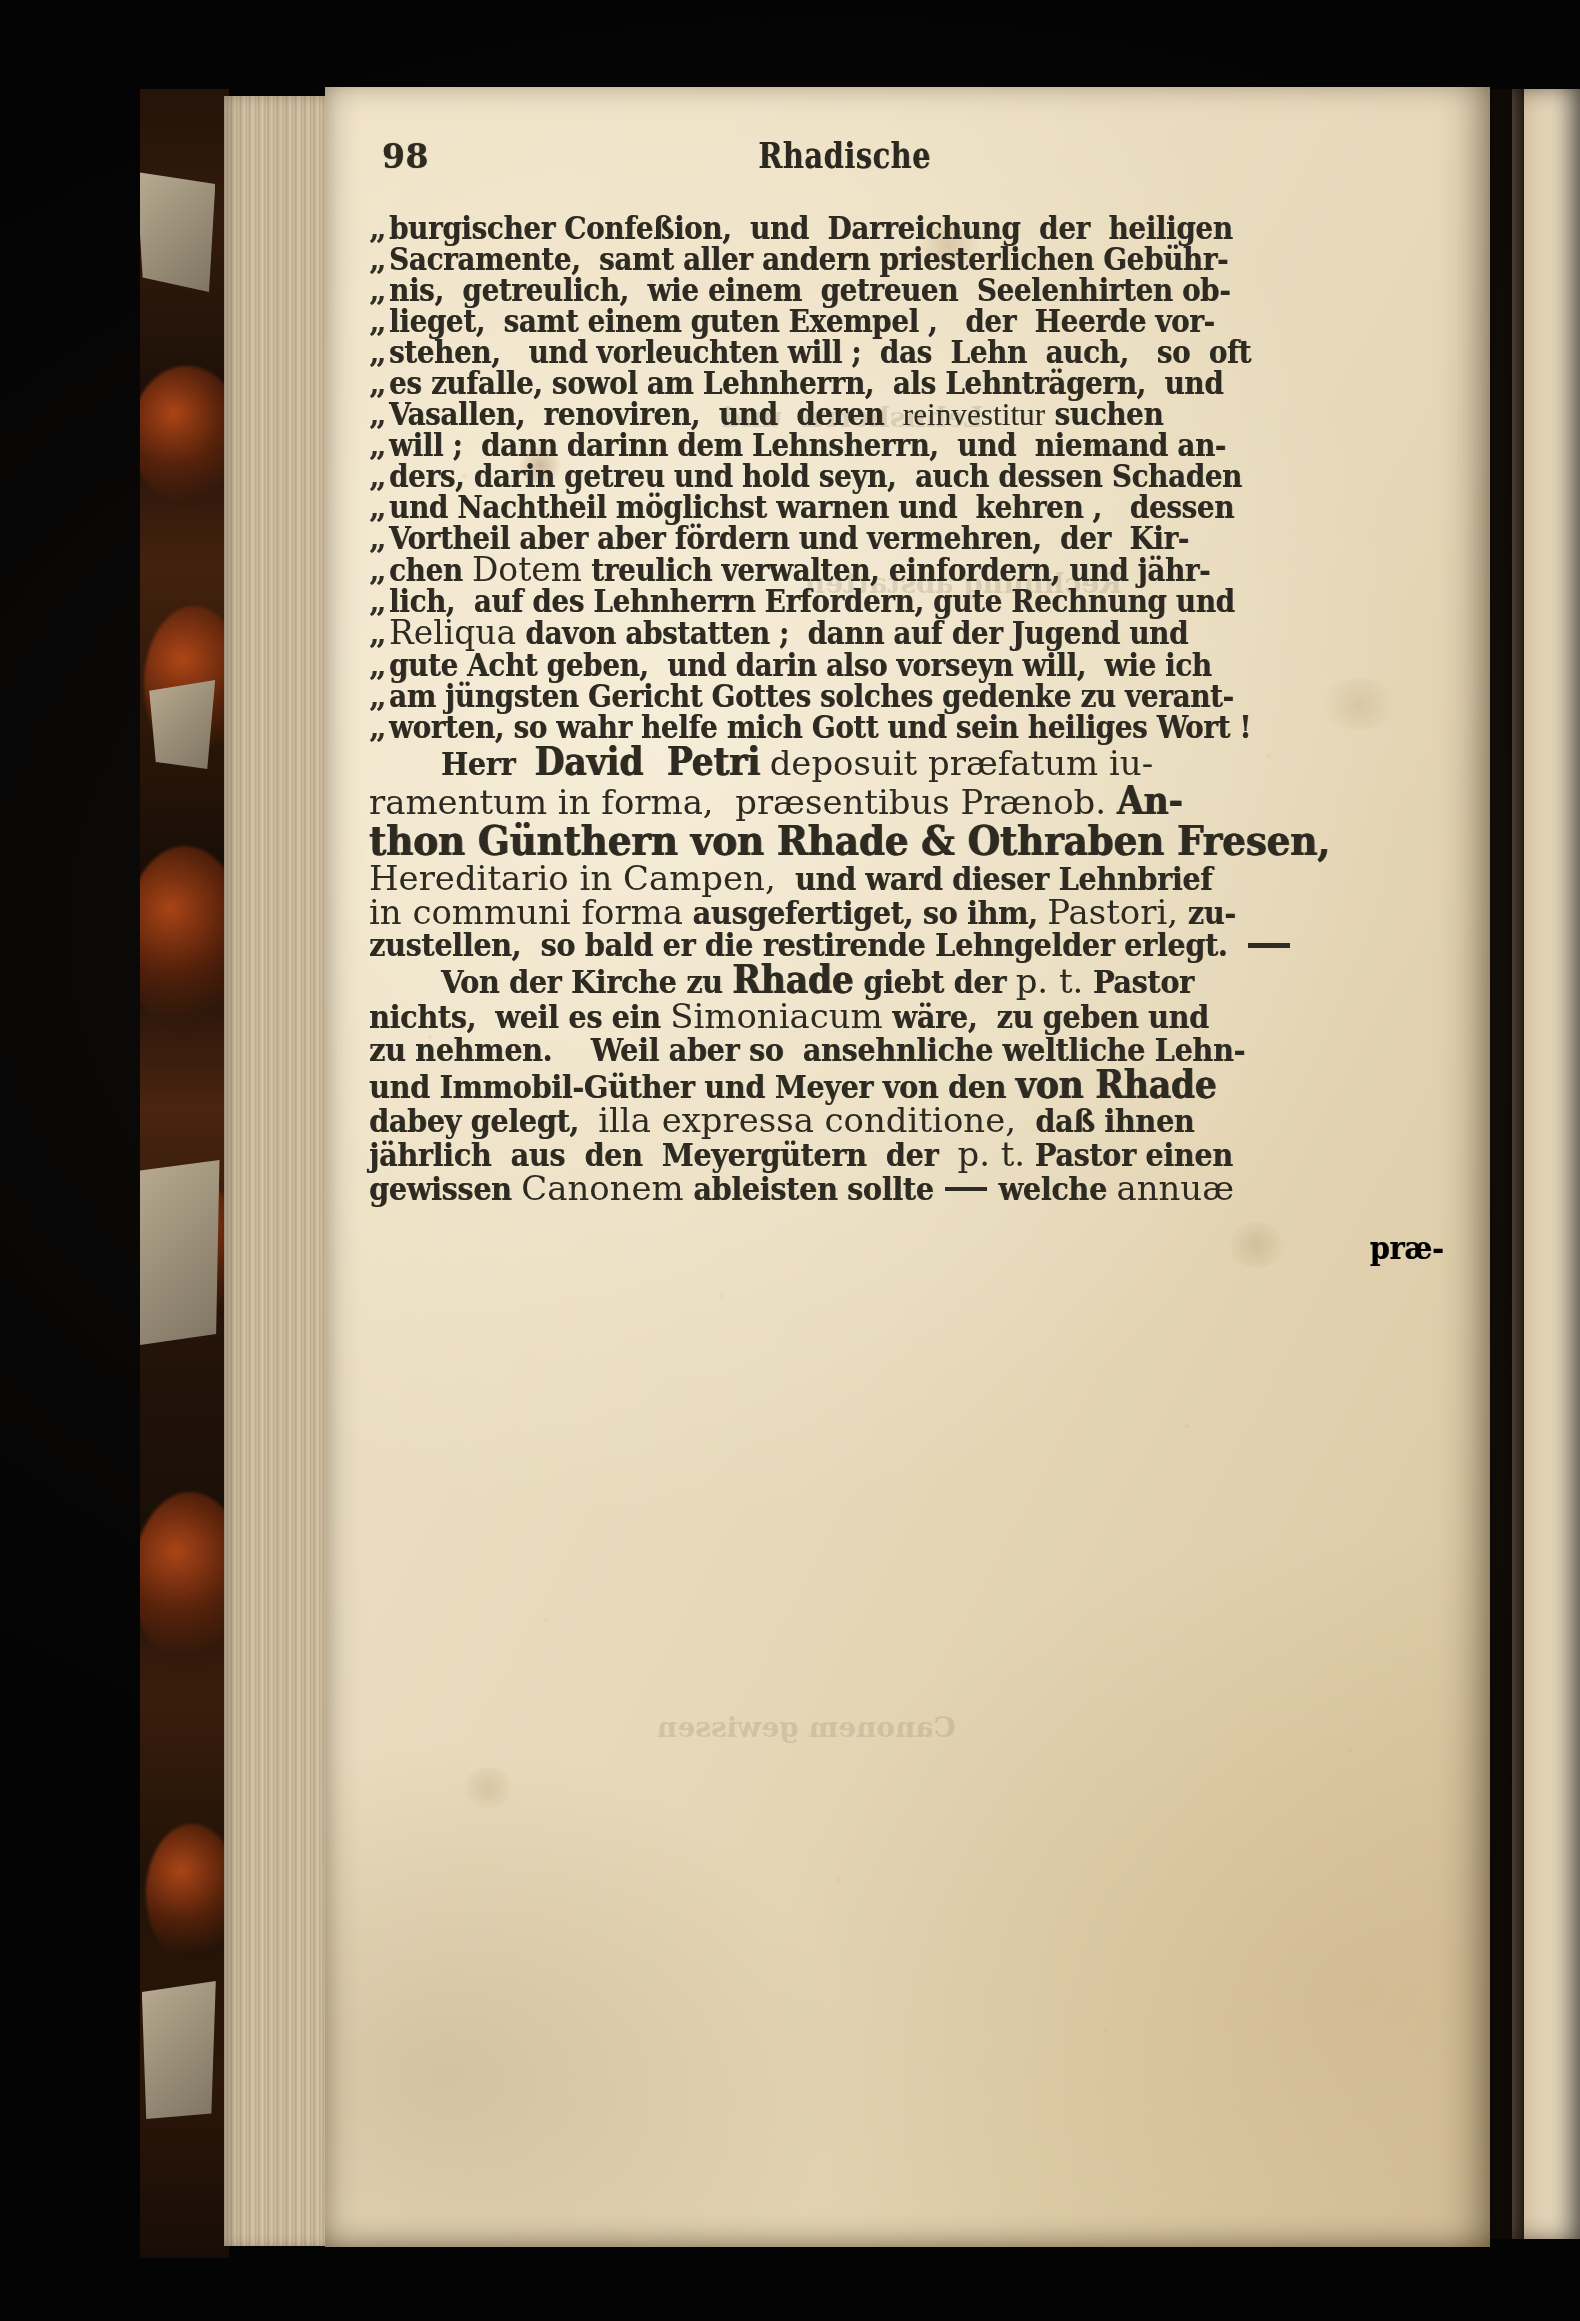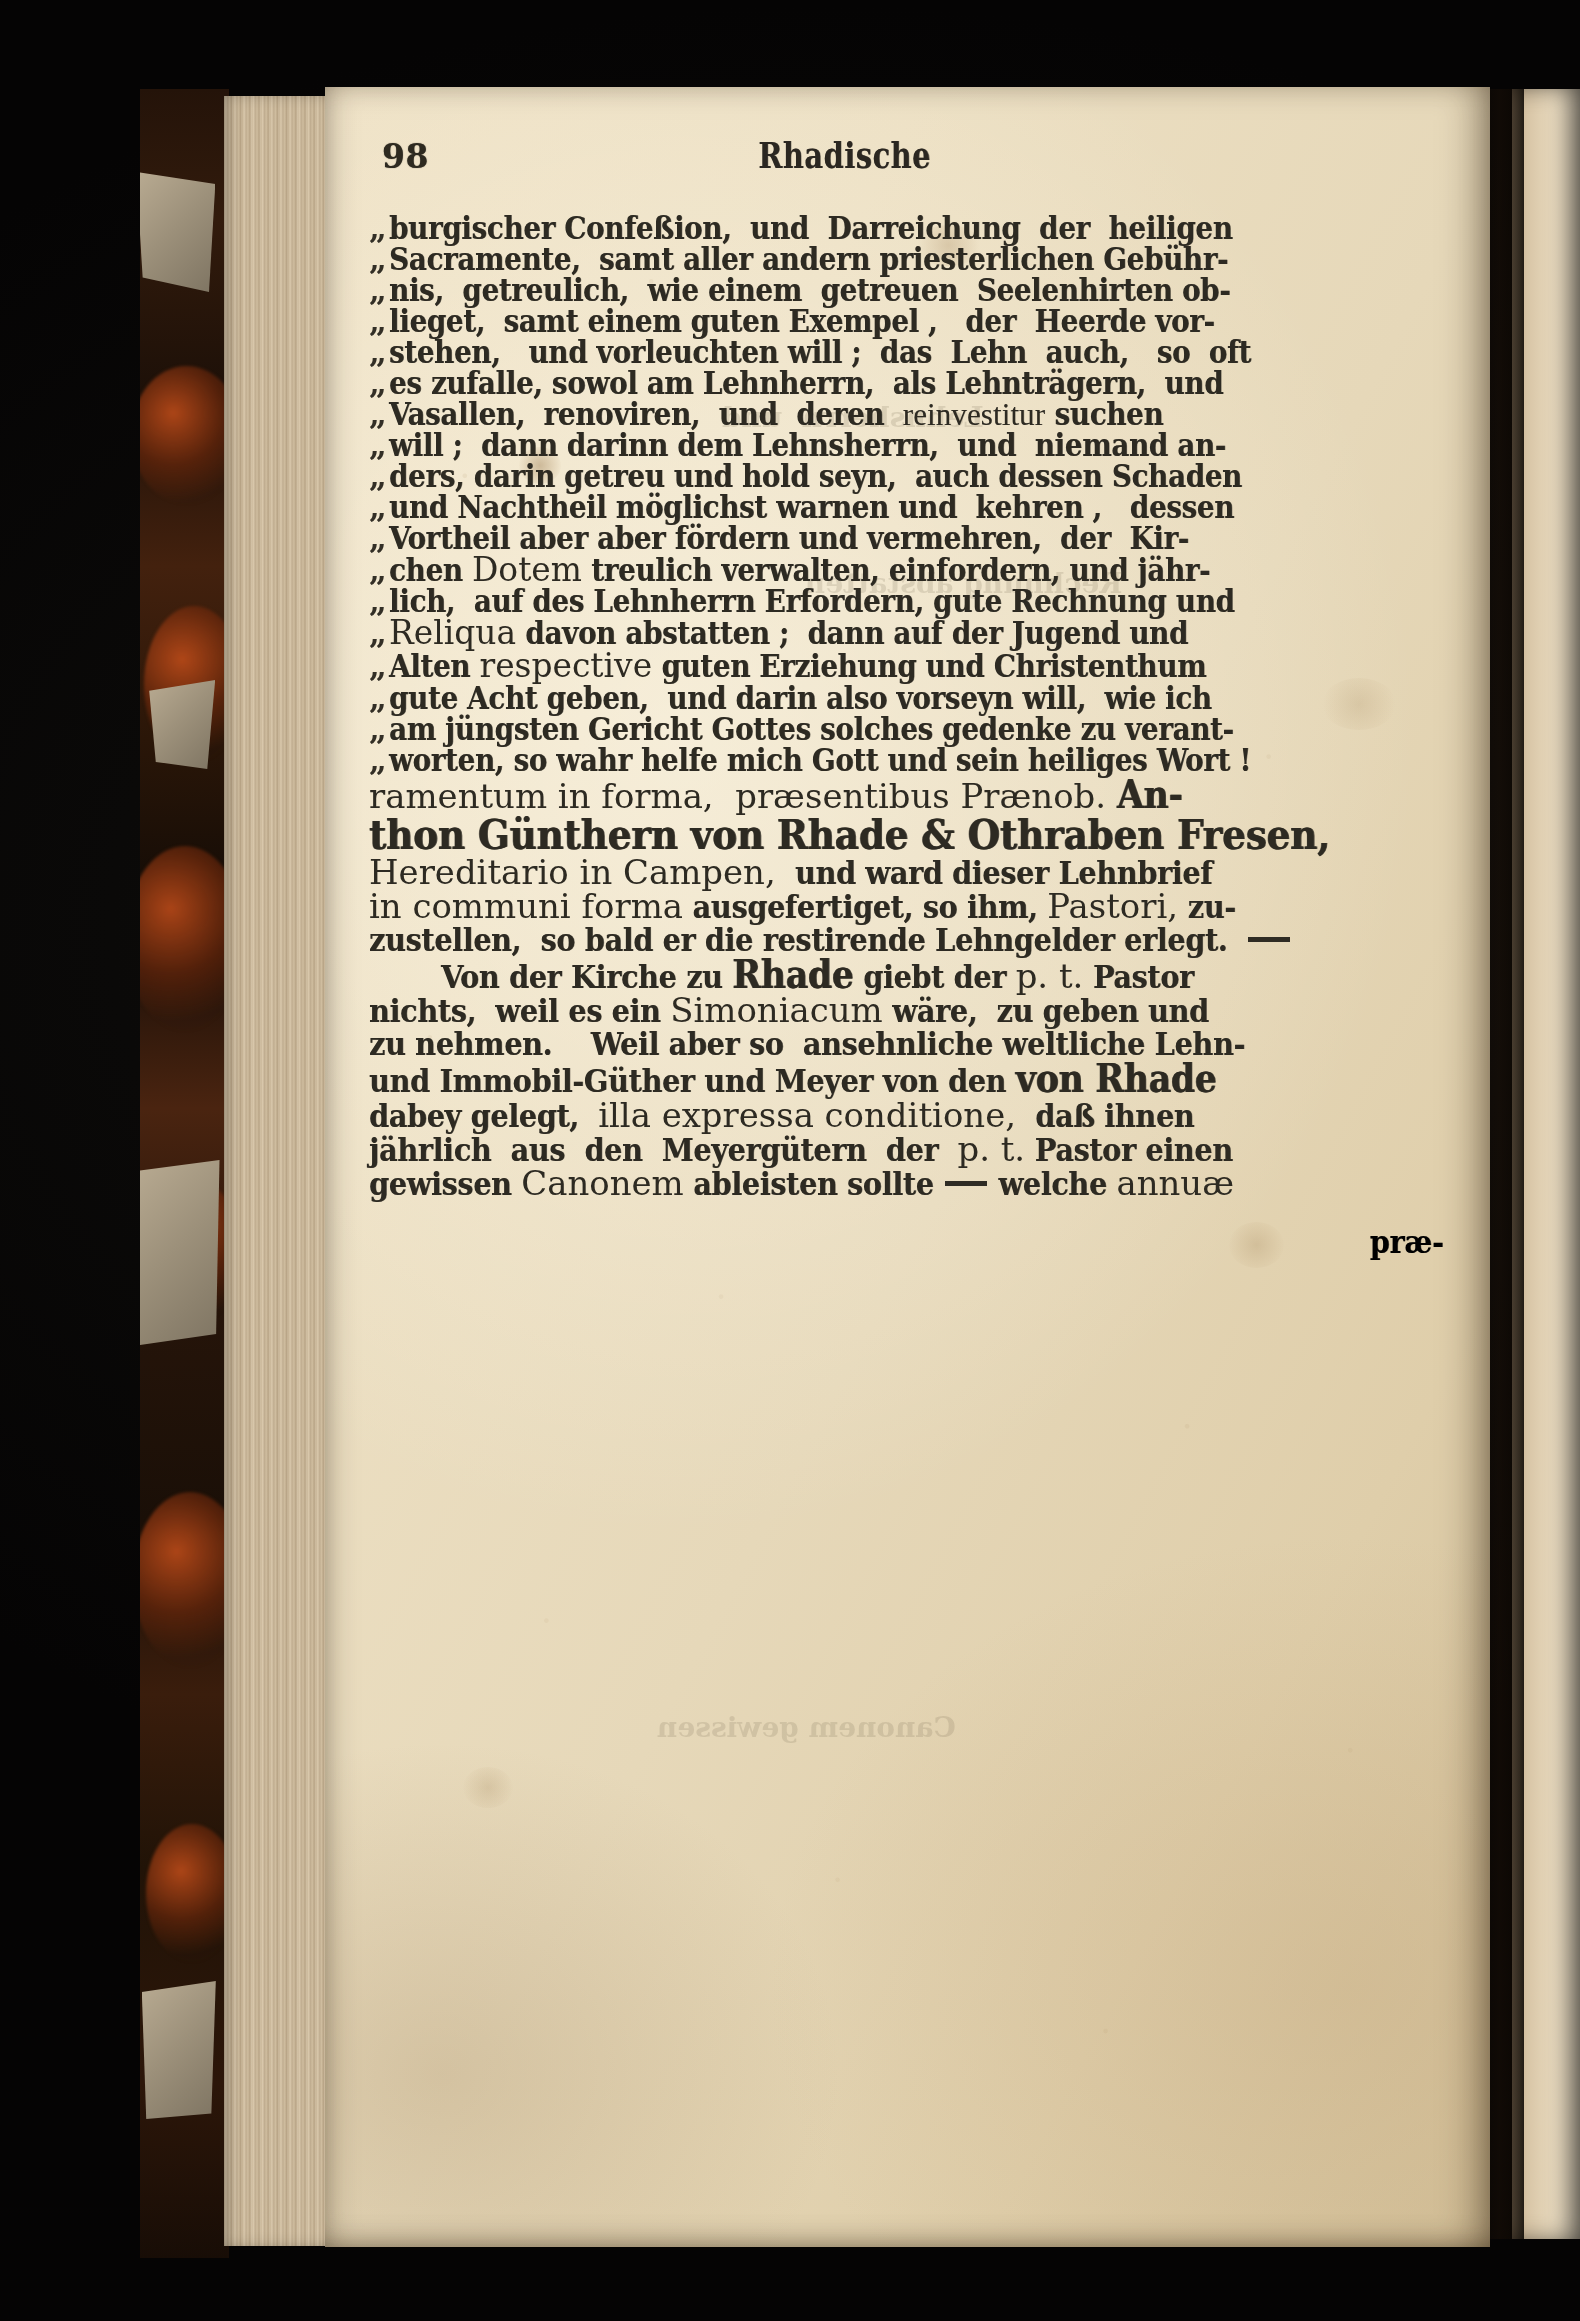--- a/index.html
+++ b/index.html
@@ -303,27 +303,27 @@
           <span class="line"><span class="qmark">„</span><span class="fr">stehen,   und vorleuchten will ;  das  Lehn  auch,   so  oft</span></span>
           <span class="line"><span class="qmark">„</span><span class="fr">es zufalle, sowol am Lehnherrn,  als Lehnträgern,  und</span></span>
           <span class="line"><span class="qmark">„</span><span class="fr">Vasallen,  renoviren,  und  deren  </span><span class="an">reinvestitur</span><span class="fr"> suchen</span></span>
           <span class="line"><span class="qmark">„</span><span class="fr">will ;  dann darinn dem Lehnsherrn,  und  niemand an‐</span></span>
           <span class="line"><span class="qmark">„</span><span class="fr">ders, darin getreu und hold seyn,  auch dessen Schaden</span></span>
           <span class="line"><span class="qmark">„</span><span class="fr">und Nachtheil möglichst warnen und  kehren ,   dessen</span></span>
           <span class="line"><span class="qmark">„</span><span class="fr">Vortheil aber aber fördern und vermehren,  der  Kir‐</span></span>
           <span class="line"><span class="qmark">„</span><span class="fr">chen </span><span class="an-lg">Dotem</span><span class="fr"> treulich verwalten, einfordern, und jähr‐</span></span>
           <span class="line"><span class="qmark">„</span><span class="fr">lich,  auf des Lehnherrn Erfordern, gute Rechnung und</span></span>
           <span class="line"><span class="qmark">„</span><span class="an-lg">Reliqua</span><span class="fr"> davon abstatten ;  dann auf der Jugend und</span></span>
-          <span class="line"><span class="qmark">„</span><span class="fr">Alten </span><span class="an-lg">respective</span><span class="fr"> guten Erziehung und Christenthum</span></span>
           <span class="line"><span class="qmark">„</span><span class="fr">gute Acht geben,  und darin also vorseyn will,  wie ich</span></span>
           <span class="line"><span class="qmark">„</span><span class="fr">am jüngsten Gericht Gottes solches gedenke zu verant‐</span></span>
           <span class="line"><span class="qmark">„</span><span class="fr">worten, so wahr helfe mich Gott und sein heiliges Wort !</span></span>
         </div>
 
       <div id="para-petri" class="para">
+          <span class="line indent"><span class="fr">Herr  </span><span class="fr-b big-name">David  Petri</span><span class="fr"> </span><span class="an-lg">deposuit præfatum iu‐</span></span>
           <span class="line"><span class="an-lg">ramentum in forma,  præsentibus Prænob. </span><span class="fr-b big-name">An‐</span></span>
           <span class="line"><span class="fr-b huge-name">thon Günthern von Rhade &amp; Othraben Fresen,</span></span>
           <span class="line"><span class="an-lg">Hereditario in Campen,</span><span class="fr">  und ward dieser Lehnbrief</span></span>
           <span class="line"><span class="an-lg">in communi forma</span><span class="fr"> ausgefertiget, so ihm, </span><span class="an-lg">Pastori,</span><span class="fr"> zu‐</span></span>
           <span class="line"><span class="fr">zustellen,  so bald er die restirende Lehngelder erlegt.  </span><span class="dash"></span></span>
         </div>
 
       <div id="para-kirche" class="para">
           <span class="line indent"><span class="fr">Von der Kirche zu </span><span class="fr-b big-name">Rhade</span><span class="fr"> giebt der </span><span class="an-lg">p. t.</span><span class="fr"> Pastor</span></span>
           <span class="line"><span class="fr">nichts,  weil es ein </span><span class="an-lg">Simoniacum</span><span class="fr"> wäre,  zu geben und</span></span>

